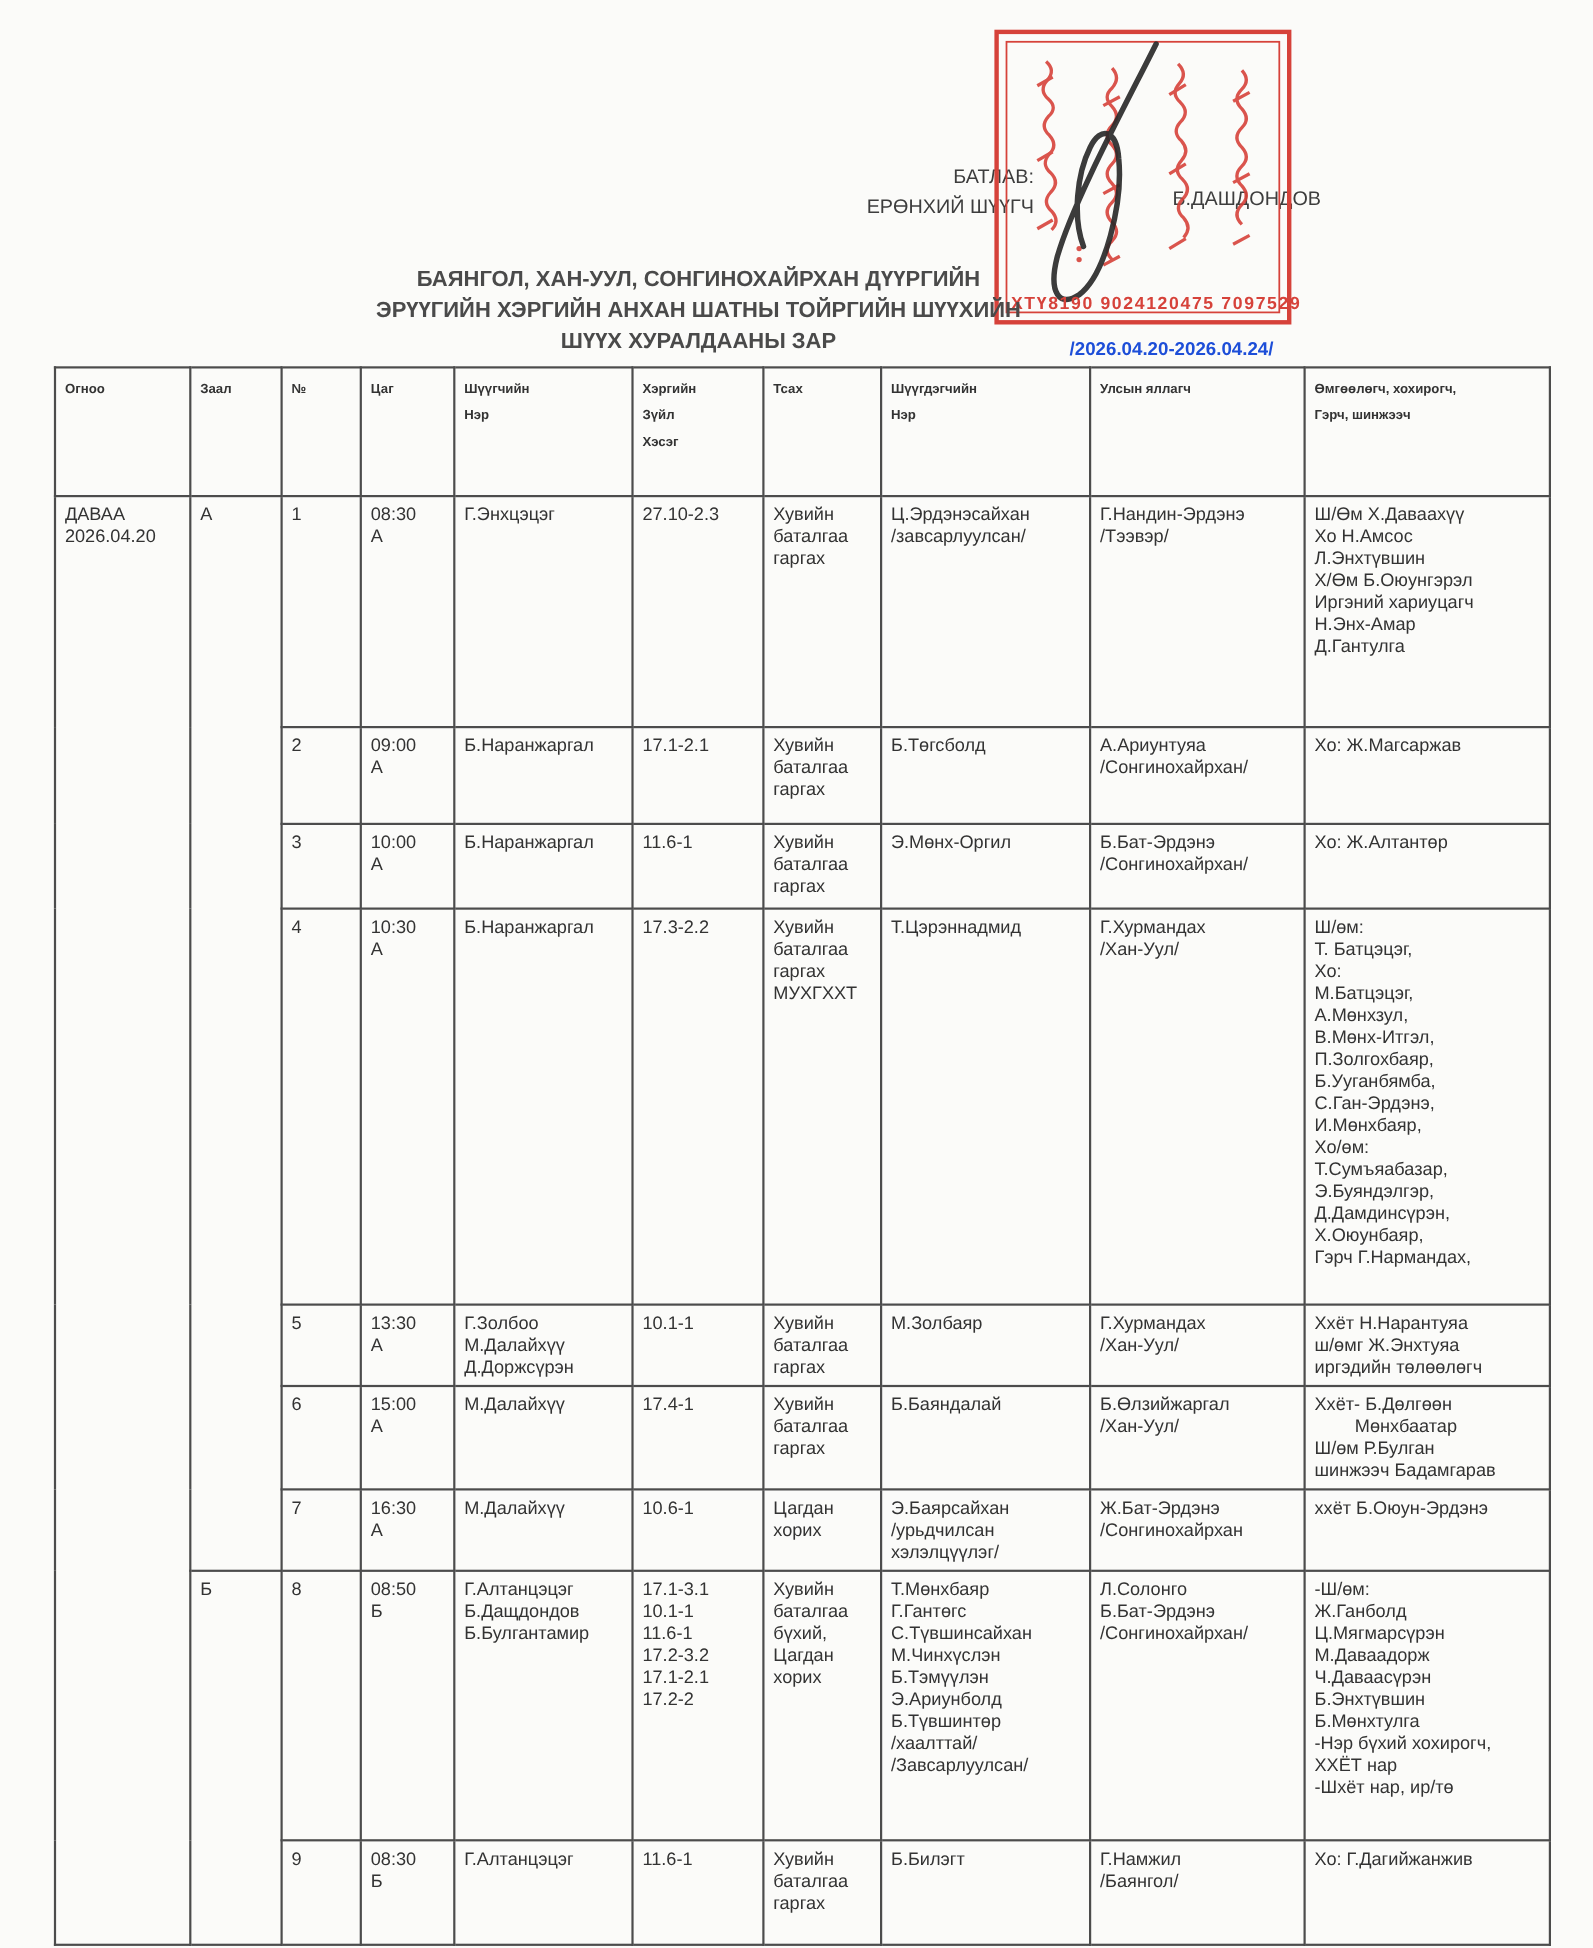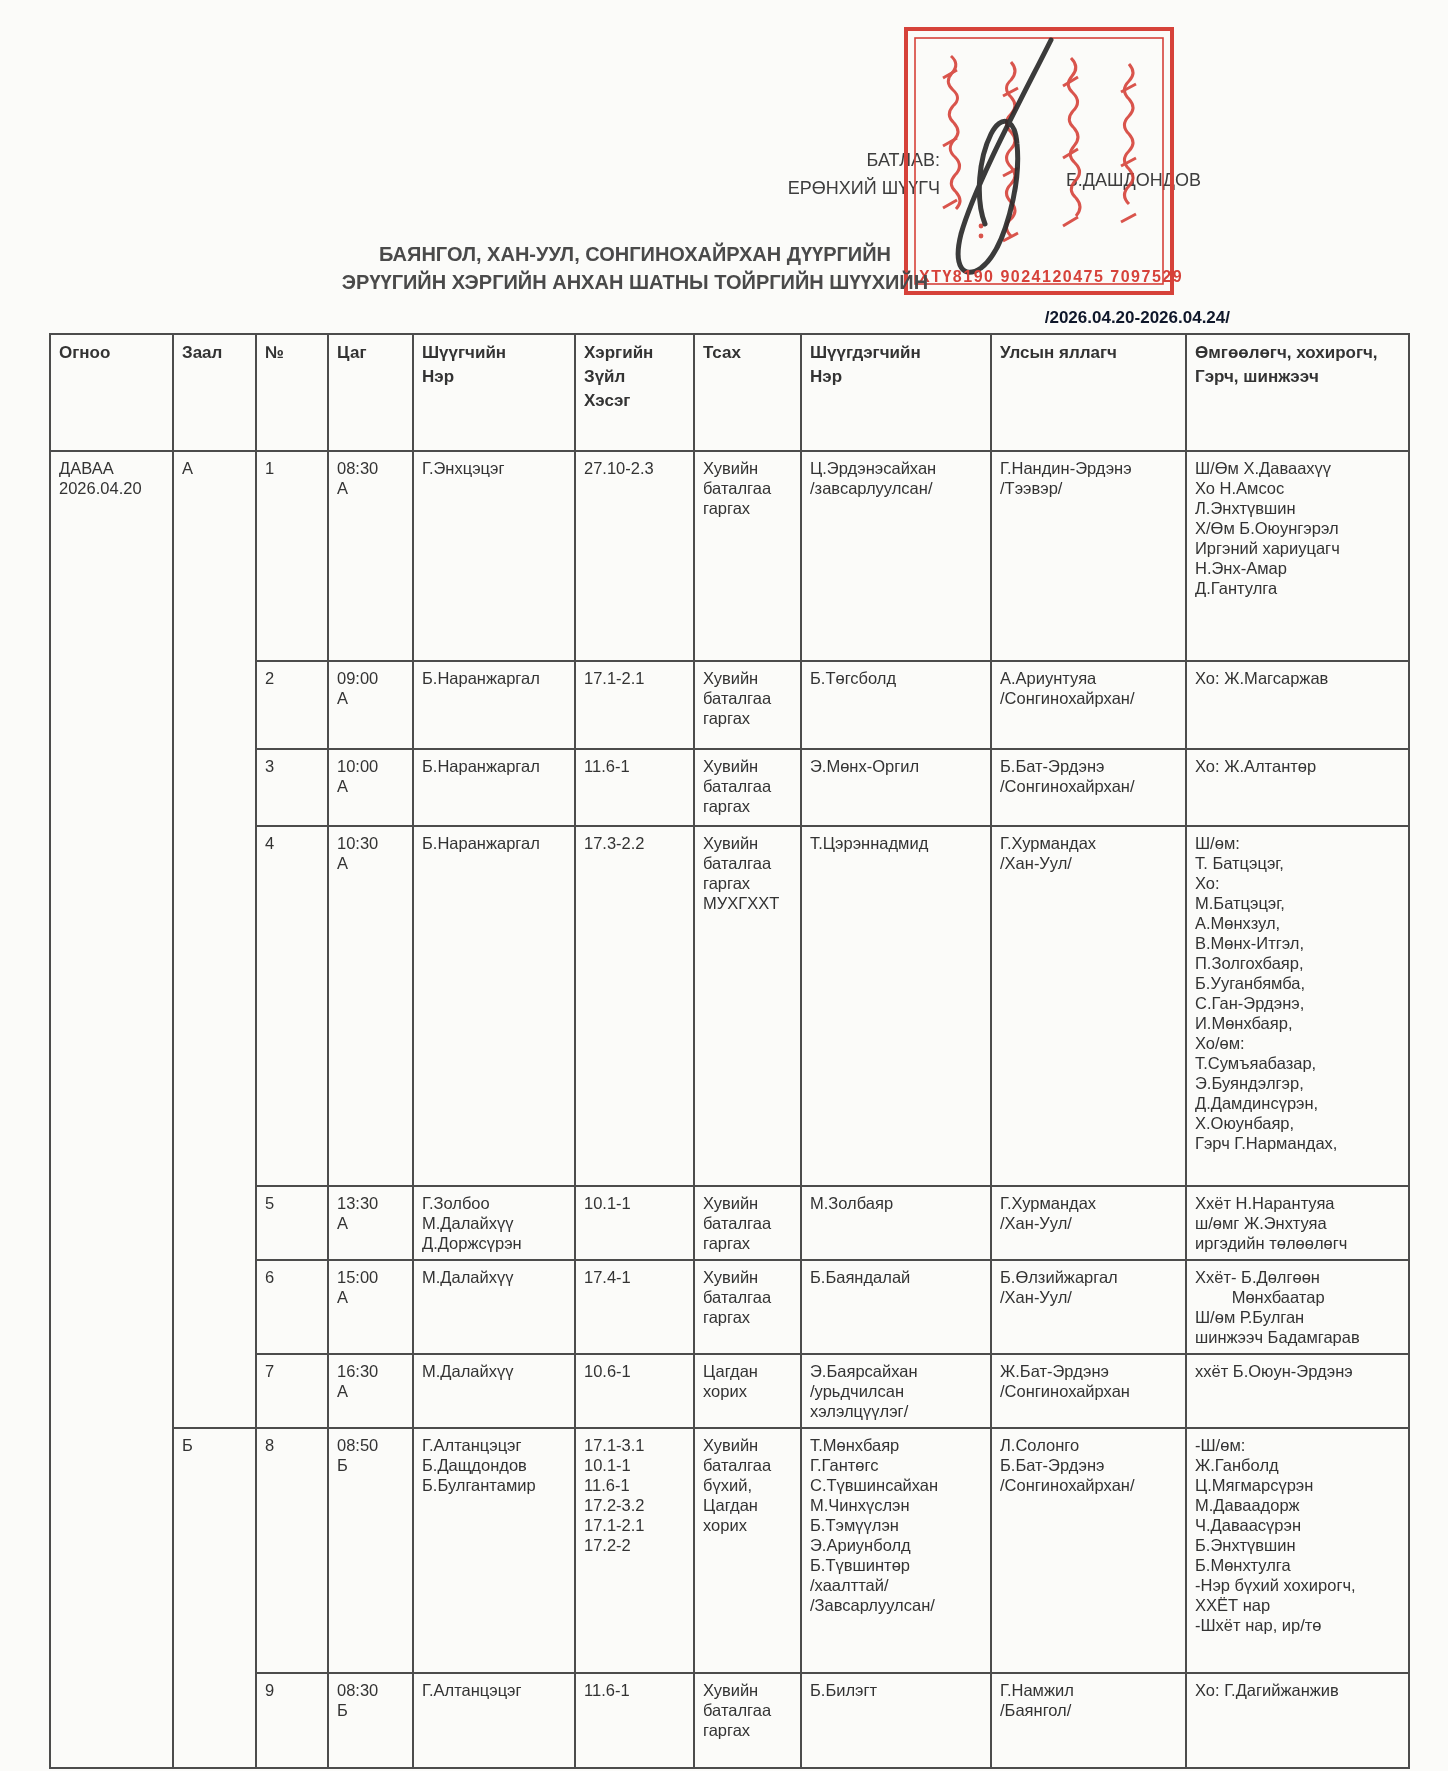--- a/index.html
+++ b/index.html
@@ -17,33 +17,33 @@
 
   
   .stamp{position:absolute;left:903px;top:26px;width:272px;height:270px;}
   .stamp svg{position:absolute;inset:0;}
   .stamp-serial{position:absolute;left:16px;right:0;bottom:10px;text-align:center;
     color:#d6423a;font-weight:bold;font-size:16px;letter-spacing:1.5px;white-space:nowrap;}
 
   
   .doc-title{position:absolute;left:255px;top:240px;width:760px;text-align:center;
     font-size:20px;line-height:28px;font-weight:bold;color:#4a4a4a;}
-  .date-range{position:absolute;left:900px;top:308px;width:330px;text-align:right;
-    font-size:17px;font-weight:bold;color:#0f172a;}
+  .date-range{position:absolute;left:900px;top:308px;width:330px;text-align:center;
+    font-size:17px;font-weight:bold;color:#1d4ed8;}
 
   
   table.schedule{position:absolute;left:49px;top:333px;width:1359px;
     border-collapse:collapse;table-layout:fixed;}
   table.schedule th,table.schedule td{
     border:2px solid #4c4c4c;
     padding:6px 8px;vertical-align:top;text-align:left;
     font-size:16.5px;line-height:20px;color:#333;
     white-space:pre-line;word-wrap:break-word;overflow:hidden;
   }
-  table.schedule th{font-weight:bold;font-size:17px;line-height:24px;}
+  table.schedule th{font-weight:bold;font-size:12px;line-height:24px;}
   tr.hdr{height:117px;}
   tr.r1{height:210px;} tr.r2{height:88px;} tr.r3{height:77px;}
   tr.r4{height:360px;} tr.r5{height:68px;} tr.r6{height:87px;}
   tr.r7{height:73px;}  tr.r8{height:245px;} tr.r9{height:95px;}
   td.vmid{vertical-align:middle;}
   td.date-cell{font-weight:normal;font-size:17.5px;vertical-align:top;padding-top:420px;}
   td.hall-a{vertical-align:top;padding-top:118px;text-align:center;font-size:17.5px;}
   td.hall-b{vertical-align:middle;text-align:center;font-size:17.5px;}
   td.num{padding-left:14px;}
   td.num-top{vertical-align:top;padding-top:24px;}
@@ -79,20 +79,21 @@
       </g>
 
       <path d="M148 14 C 122 66 72 158 58 208 C 50 240 60 254 78 242 C 102 224 118 158 114 118 C 112 92 98 88 88 108 C 76 132 72 172 82 198" fill="none" stroke="#2a2a2a" stroke-width="5" stroke-linecap="round" opacity="0.92"></path>
     </svg>
     <div class="stamp-serial">ХТҮ8190 9024120475 7097529</div>
   </div>
 
   <div class="doc-title">
     <div>БАЯНГОЛ, ХАН-УУЛ, СОНГИНОХАЙРХАН ДҮҮРГИЙН</div>
     <div>ЭРҮҮГИЙН ХЭРГИЙН АНХАН ШАТНЫ ТОЙРГИЙН ШҮҮХИЙН</div>
+    <div>ШҮҮХ ХУРАЛДААНЫ ЗАР</div>
   </div>
 
   <div class="date-range">/2026.04.20-2026.04.24/</div>
 
   <table class="schedule">
     <colgroup>
       <col style="width:123px">
         <col style="width:83px">
         <col style="width:72px">
         <col style="width:85px">

